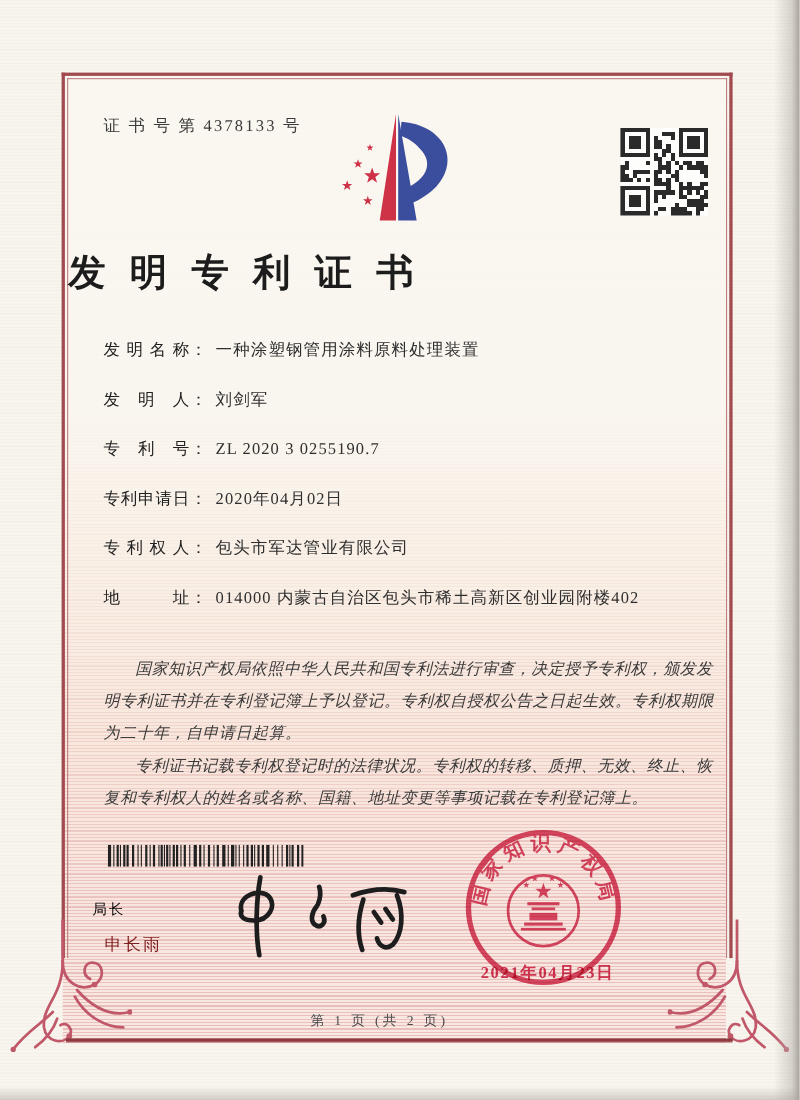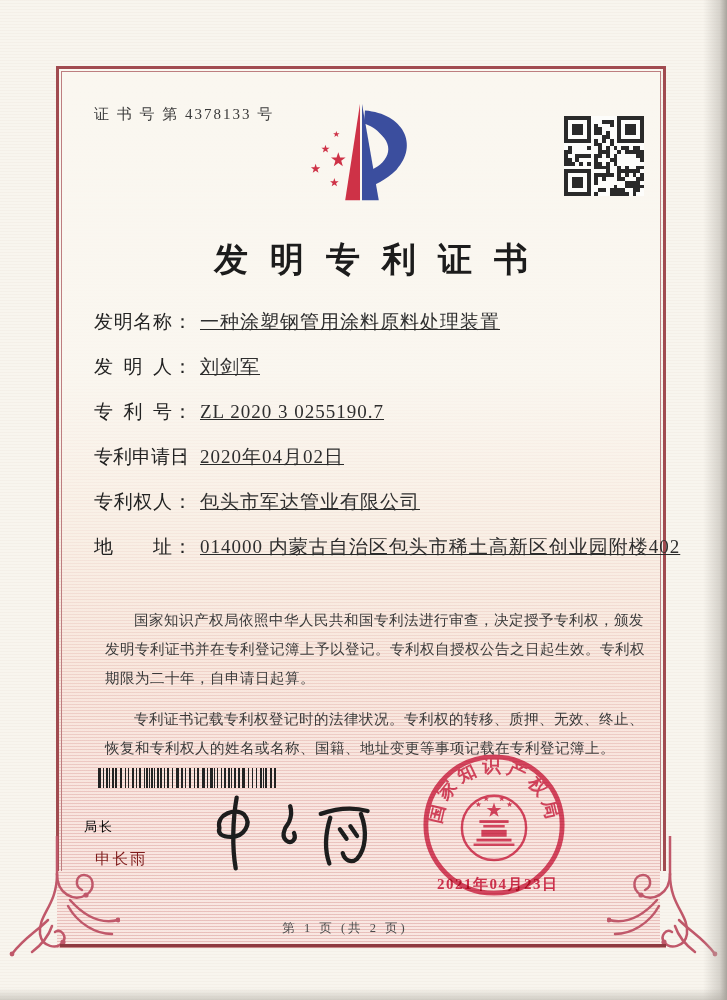--- a/index.html
+++ b/index.html
@@ -45,36 +45,36 @@
     position:absolute;left:2px;top:2px;right:2px;bottom:0;
     border-top:1px solid #bd7e80;border-left:1px solid #bd7e80;border-right:1px solid #bd7e80;
   }
 
   .cert-no{position:absolute;left:94px;top:105px;z-index:2;font-size:15px;letter-spacing:2px;color:#3a3a3a;}
 
   .logo{position:absolute;left:287px;top:97px;z-index:2;}
   .qr{position:absolute;left:564px;top:116px;z-index:2;}
 
   .title{
-    position:absolute;left:40px;top:237px;width:640px;z-index:2;
-    text-align:center;font-size:34px;font-weight:bold;letter-spacing:22px;padding-left:22px;
+    position:absolute;left:40px;top:225px;width:640px;z-index:2;
+    font-size:34px;font-weight:bold;letter-spacing:22px;padding-left:22px;
     color:#1c1c1c;
   }
 
-  .fields{position:absolute;left:94px;top:309px;width:560px;z-index:2;font-size:19px;text-decoration:underline;}
+  .fields{position:absolute;left:94px;top:309px;width:560px;z-index:2;font-size:15px;}
   .frow{position:relative;height:22px;margin-bottom:23px;white-space:nowrap;}
   .flabel{display:inline-block;width:78px;text-align:justify;text-align-last:justify;vertical-align:bottom;color:#222;}
   .fcolon{display:inline-block;margin:0 8px 0 1px;color:#222;}
   .fvalue{letter-spacing:1px;color:#2e2e2e;}
   .pair2{position:absolute;left:232px;top:0;}
   .pair2 .flabel{width:78px;}
 
   .body-text{position:absolute;left:93px;top:594px;width:566px;z-index:2;
     font-size:14.5px;line-height:29px;color:#3a3a3a;letter-spacing:.5px;}
-  .body-text p{margin:12px;text-indent:2em;}
+  .body-text p{margin:1px;text-indent:2em;font-style:italic;}
 
   .barcode{position:absolute;left:98px;top:768px;z-index:2;}
 
   .officer-title{position:absolute;left:84px;top:818px;z-index:3;font-size:13px;color:#000000;letter-spacing:2px;}
   .officer-name{position:absolute;left:95px;top:849px;z-index:3;font-size:15.5px;color:#7f1d1d;letter-spacing:2px;}
   .signature{position:absolute;left:208px;top:788px;z-index:3;}
 
   .seal{position:absolute;left:421px;top:752px;z-index:3;mix-blend-mode:multiply;}
   .seal-date{position:absolute;left:437px;top:875px;z-index:4;font-size:15px;letter-spacing:1.5px;
     color:var(--seal-red,#c53052);mix-blend-mode:multiply;font-weight:bold;}

